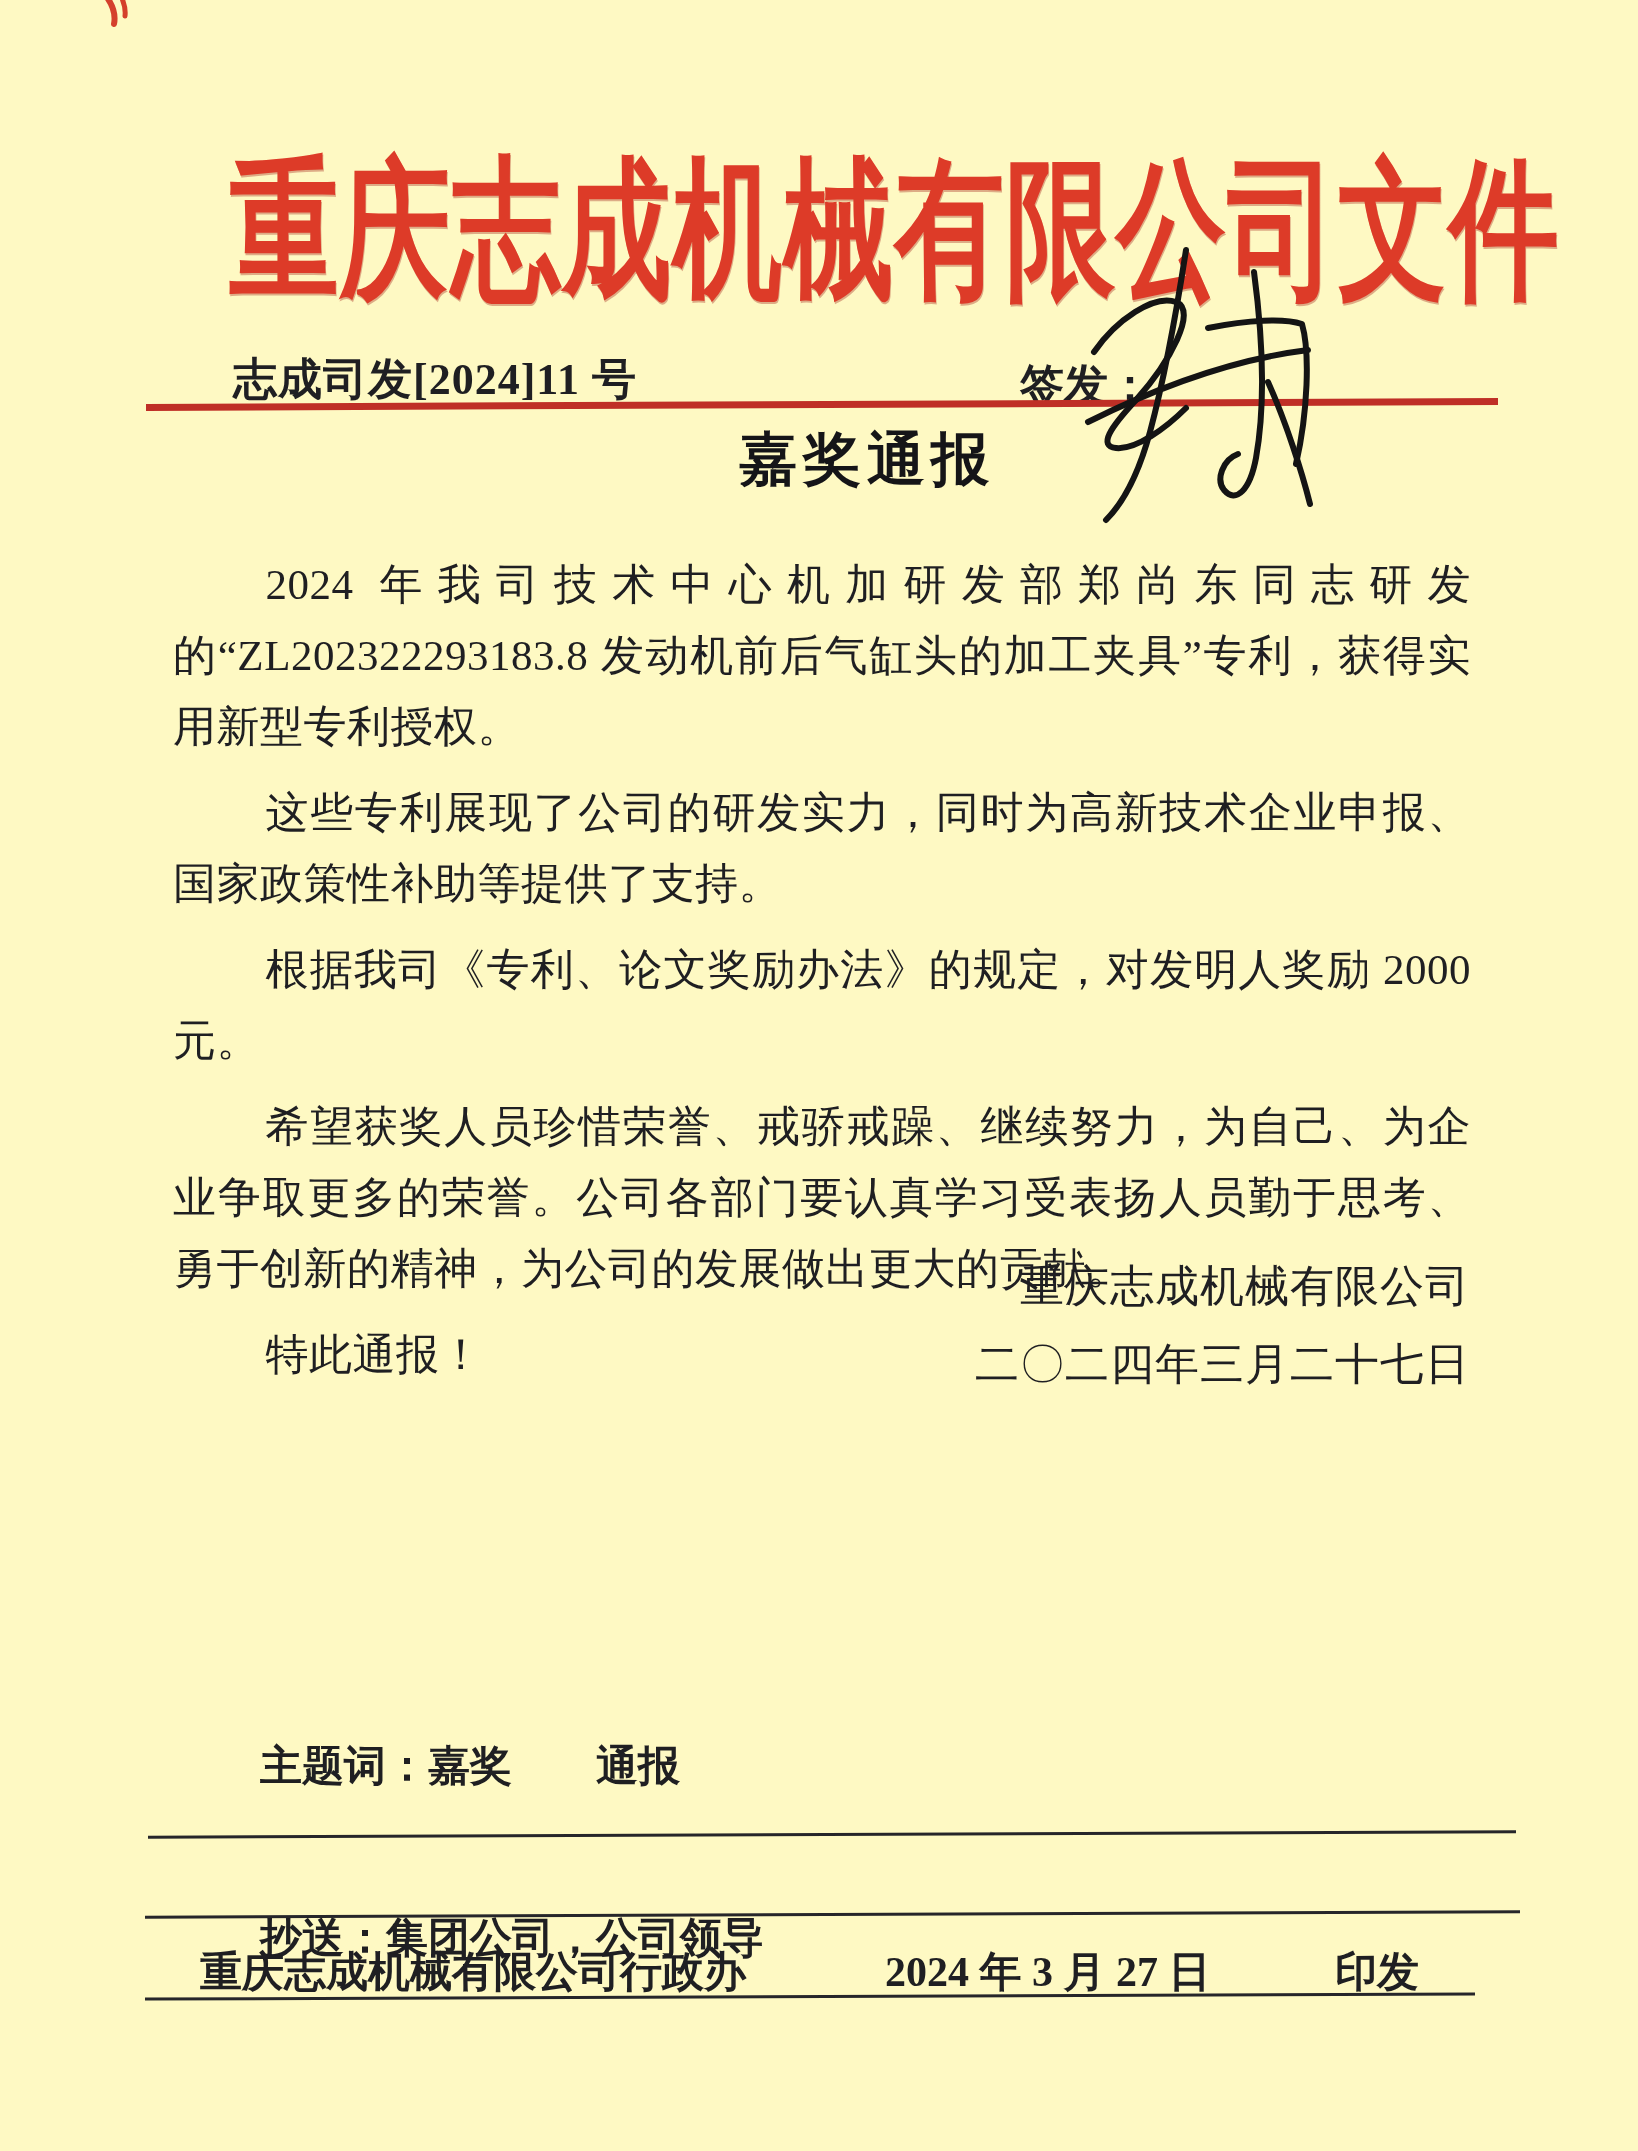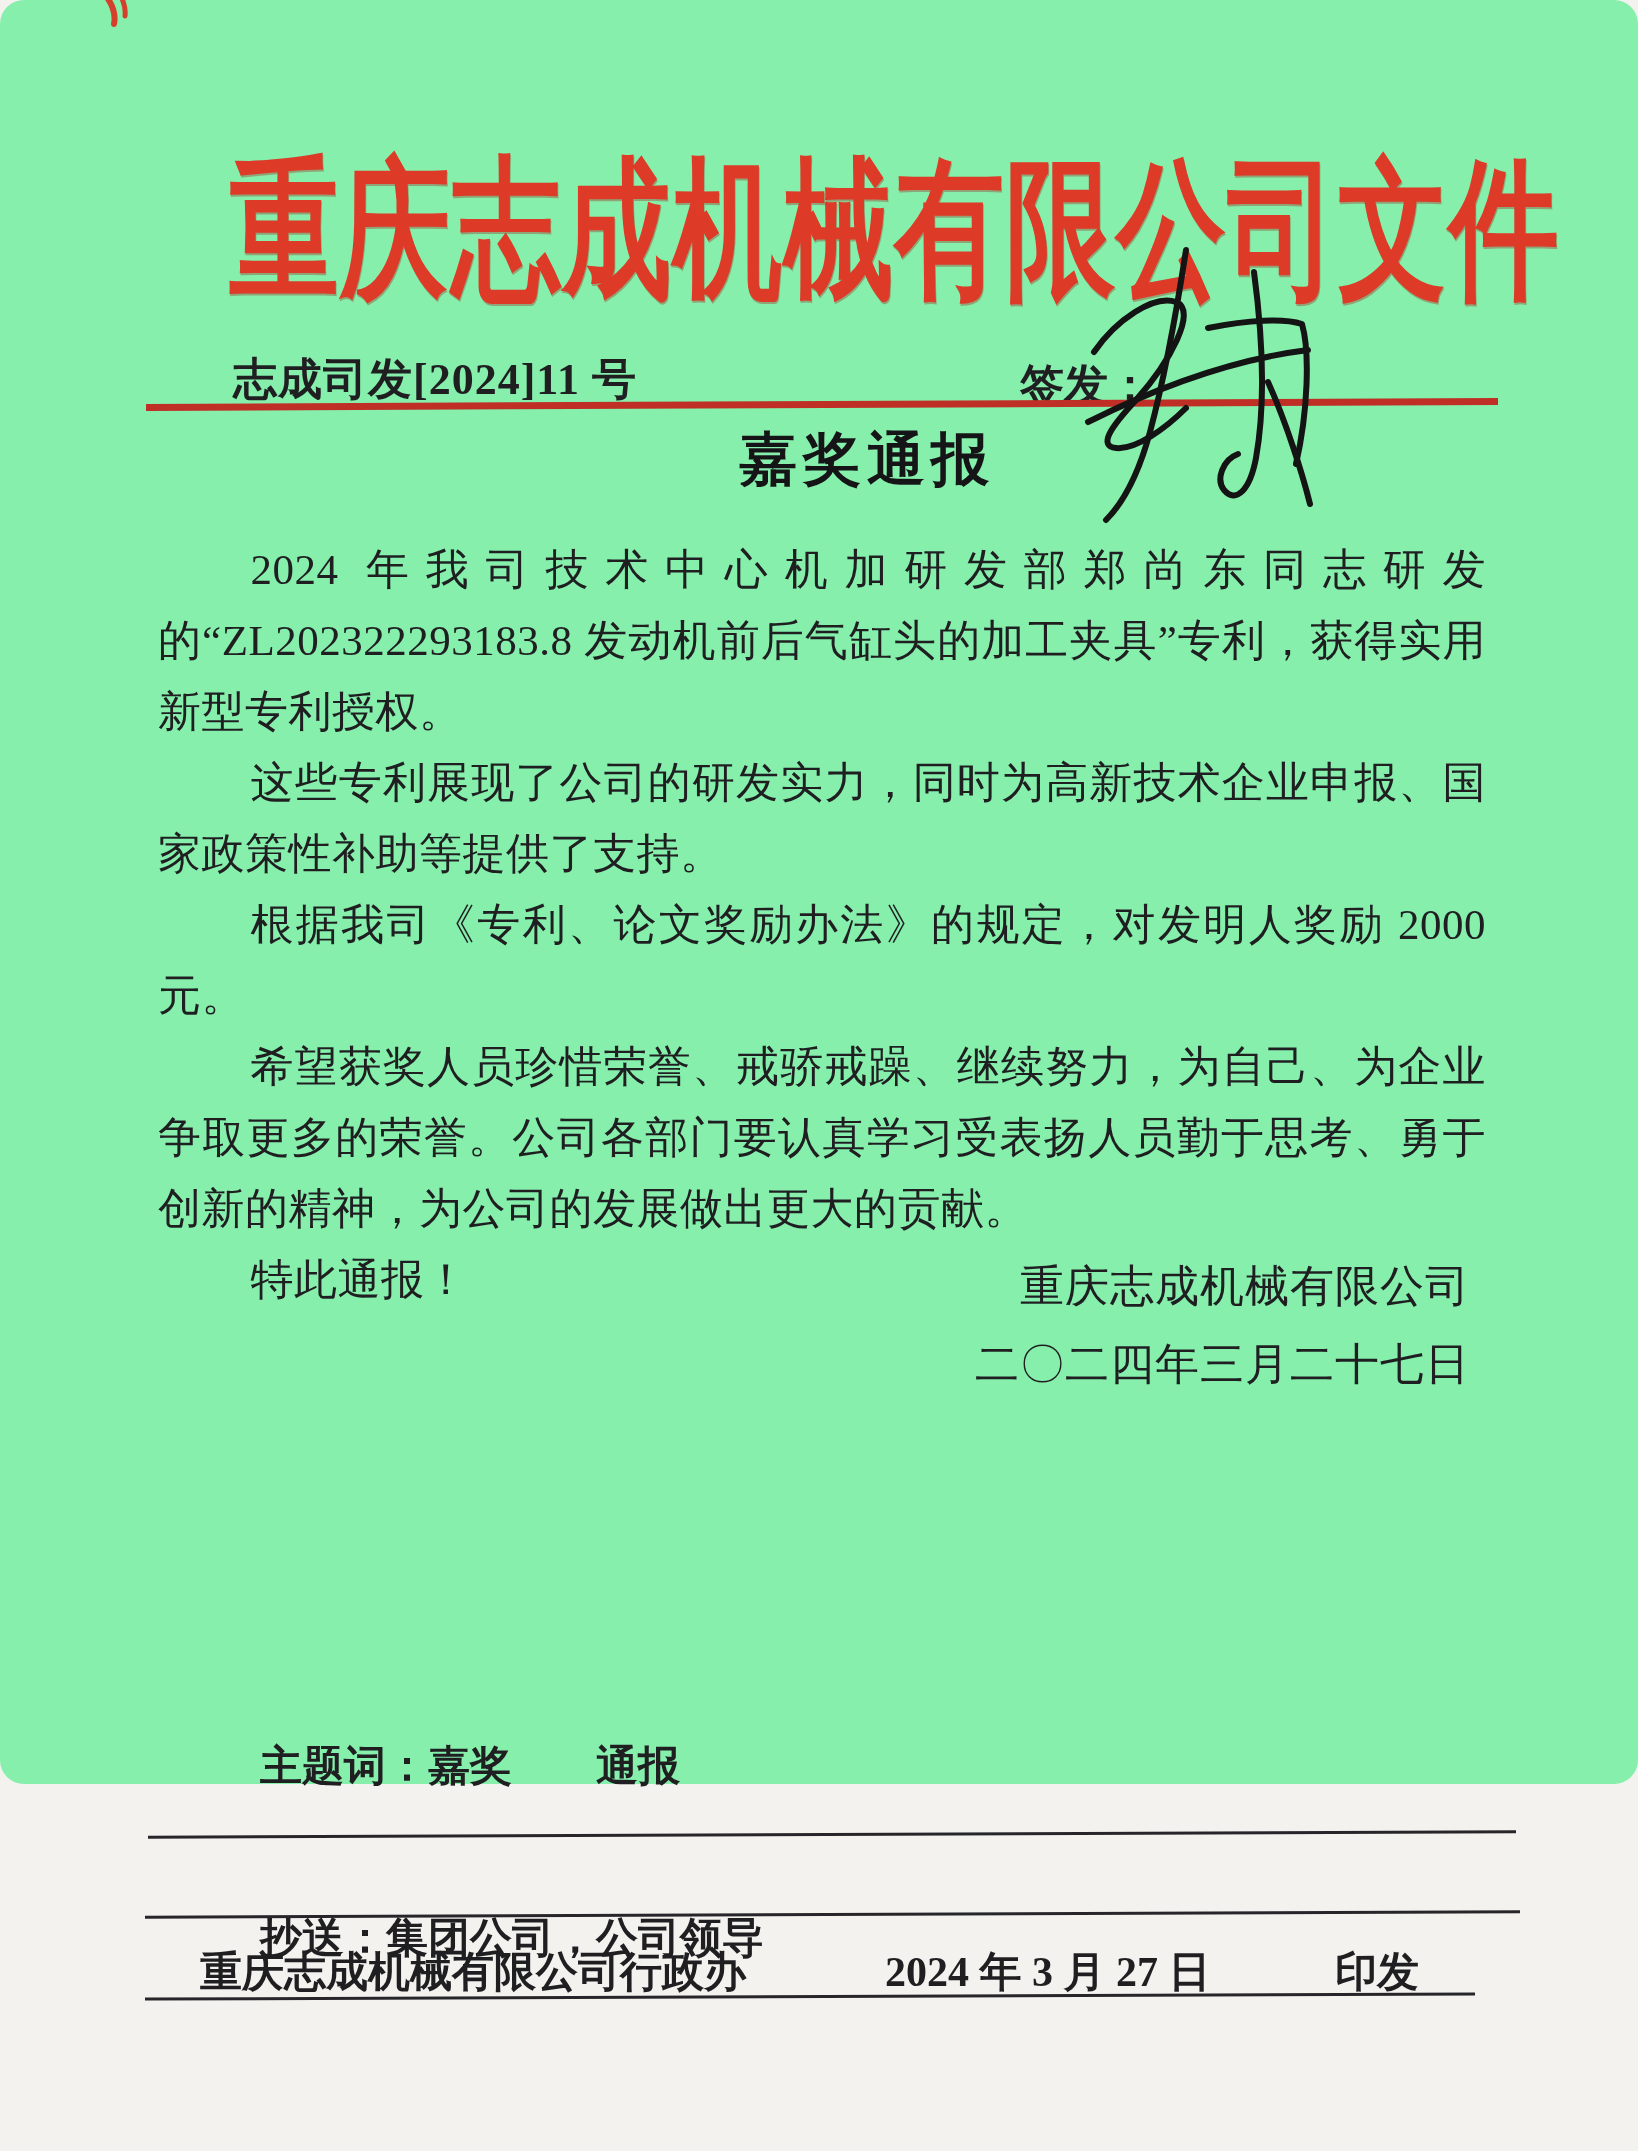--- a/index.html
+++ b/index.html
@@ -5,23 +5,22 @@
   html, body { margin: 0; padding: 0; }
   body {
     width: 1638px; height: 2151px;
     background: #f3f2ef;
     font-family: "Liberation Serif", "DejaVu Serif", serif;
     color: #1f1f22;
     overflow: hidden;
   }
   .page {
     position: absolute; left: 0; top: 0;
-    width: 1638px; height: 1784px;
-    background: #86efac;
-    border-radius: 24px;
+    width: 1638px; height: 2151px;
+    background: #fef9c3;
   }
 
   
   .corner-mark { position: absolute; left: 96px; top: -6px; }
 
   
   .org-title {
     position: absolute; left: 0; top: 152px; width: 1638px;
     text-align: center; white-space: nowrap;
     font-size: 152px; line-height: 158px; font-weight: 900;
@@ -55,21 +54,21 @@
     font-size: 58px; line-height: 64px; font-weight: bold;
     letter-spacing: 6px;
     color: #151518;
     padding-left: 48px;
   }
 
   .body-text {
     position: absolute; left: 158px; top: 534px; width: 1328px;
   }
   .body-text p {
-    margin: 0;
+    margin: 15px;
     font-size: 43px; line-height: 71px;
     text-indent: 2.15em;
     text-align: justify;
     letter-spacing: 0.5px;
   }
 
   .signoff {
     position: absolute; right: 168px; top: 1248px;
     text-align: right;
     font-size: 44px; line-height: 78px;

